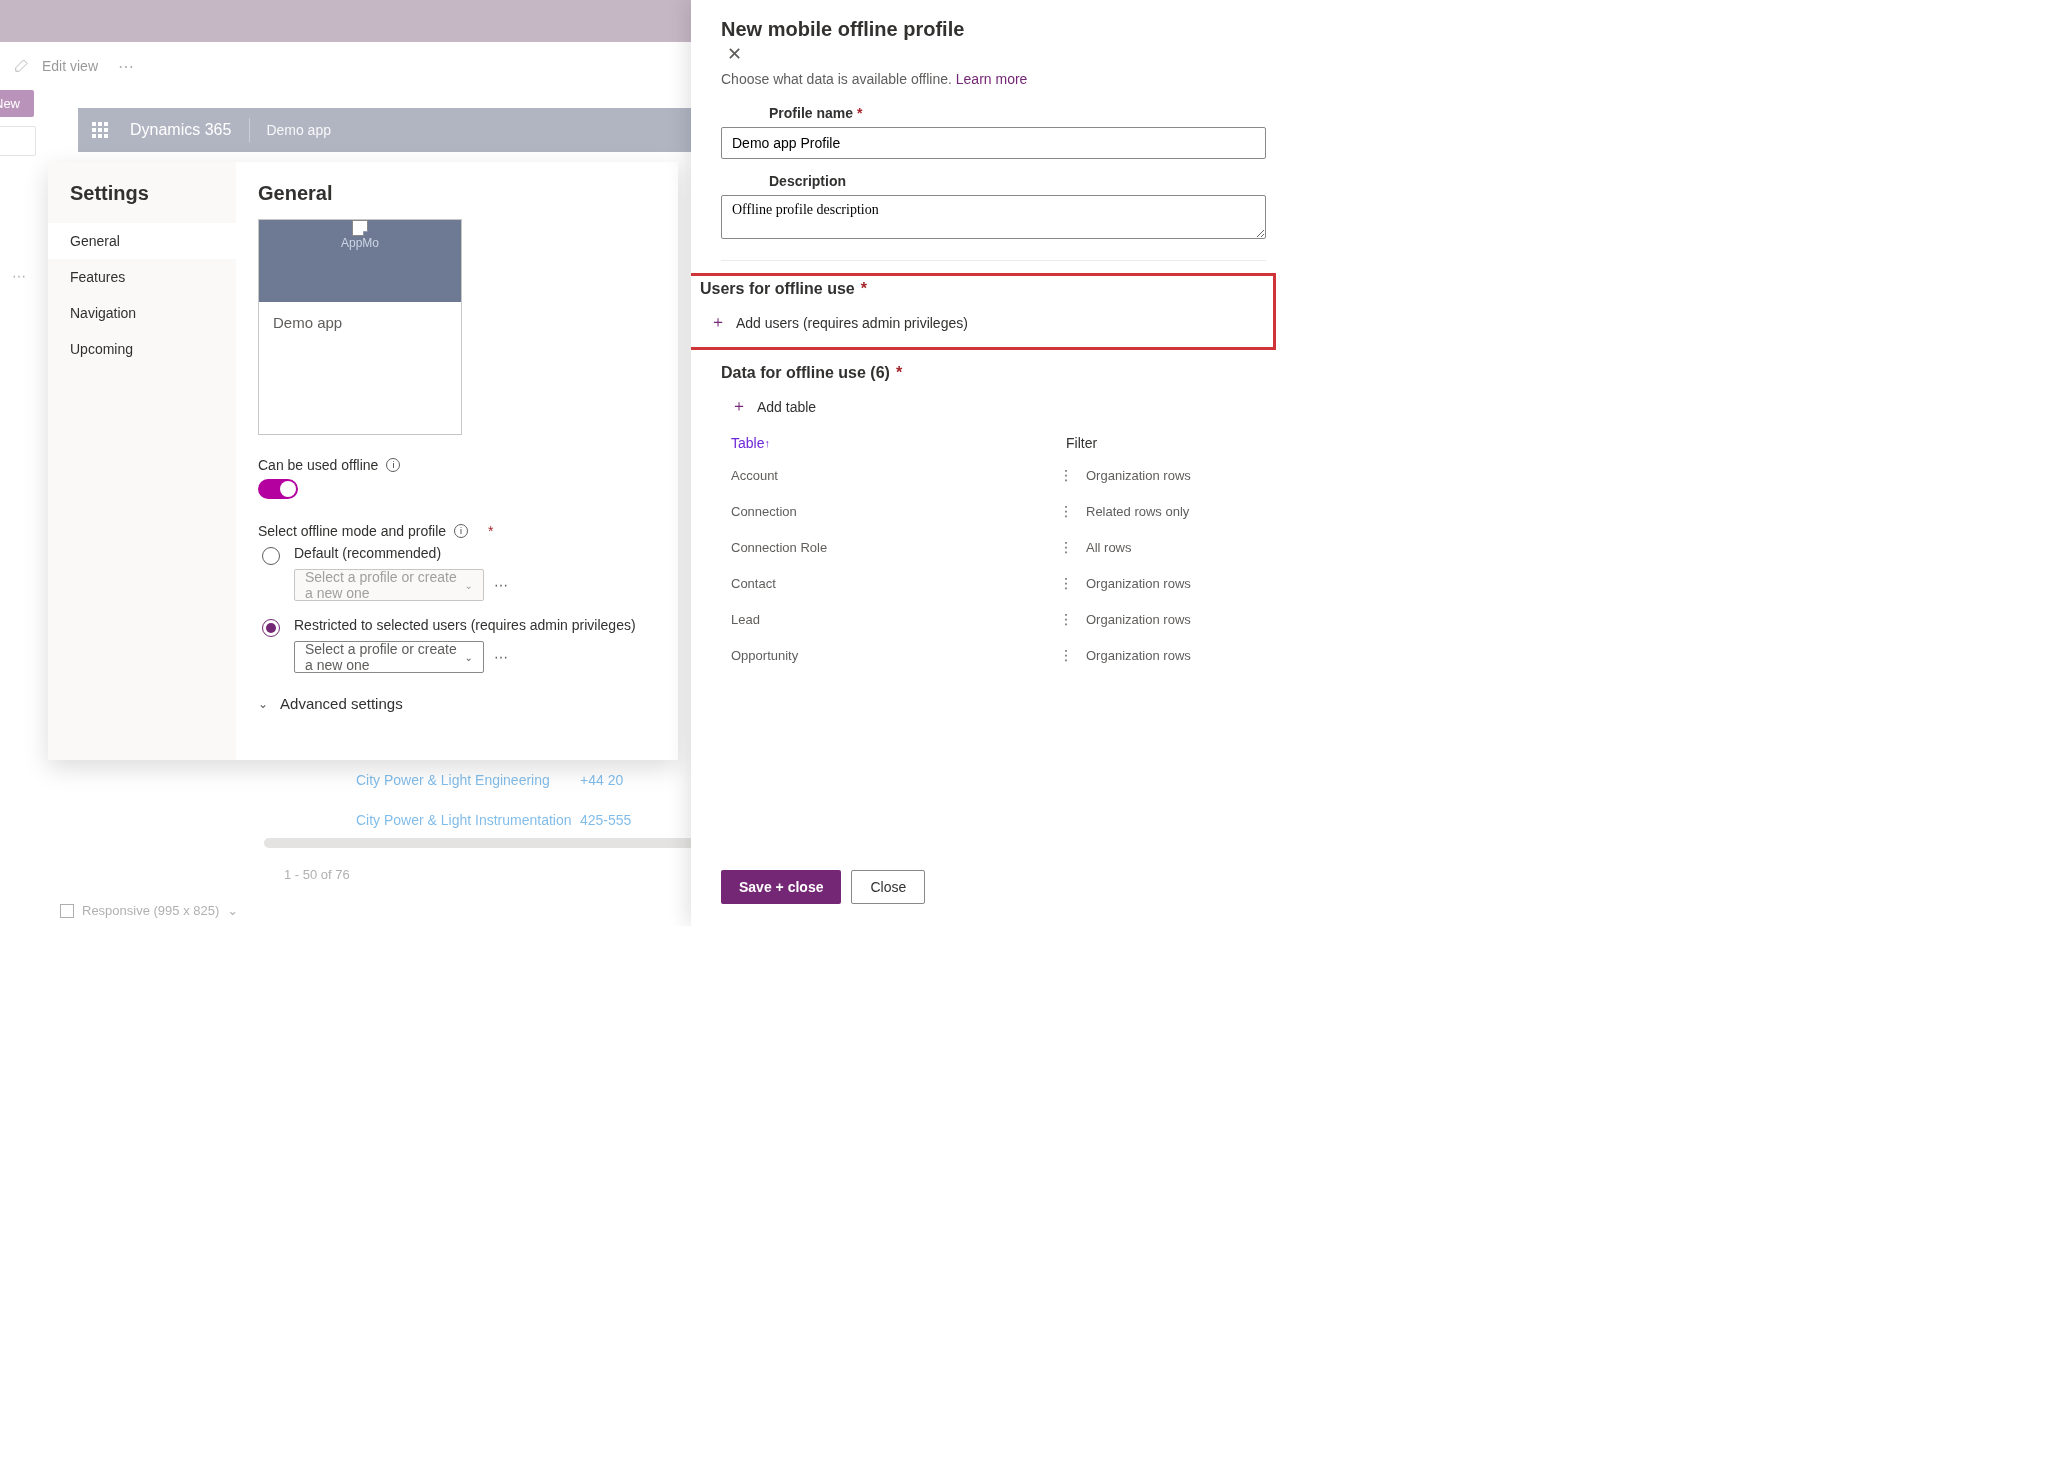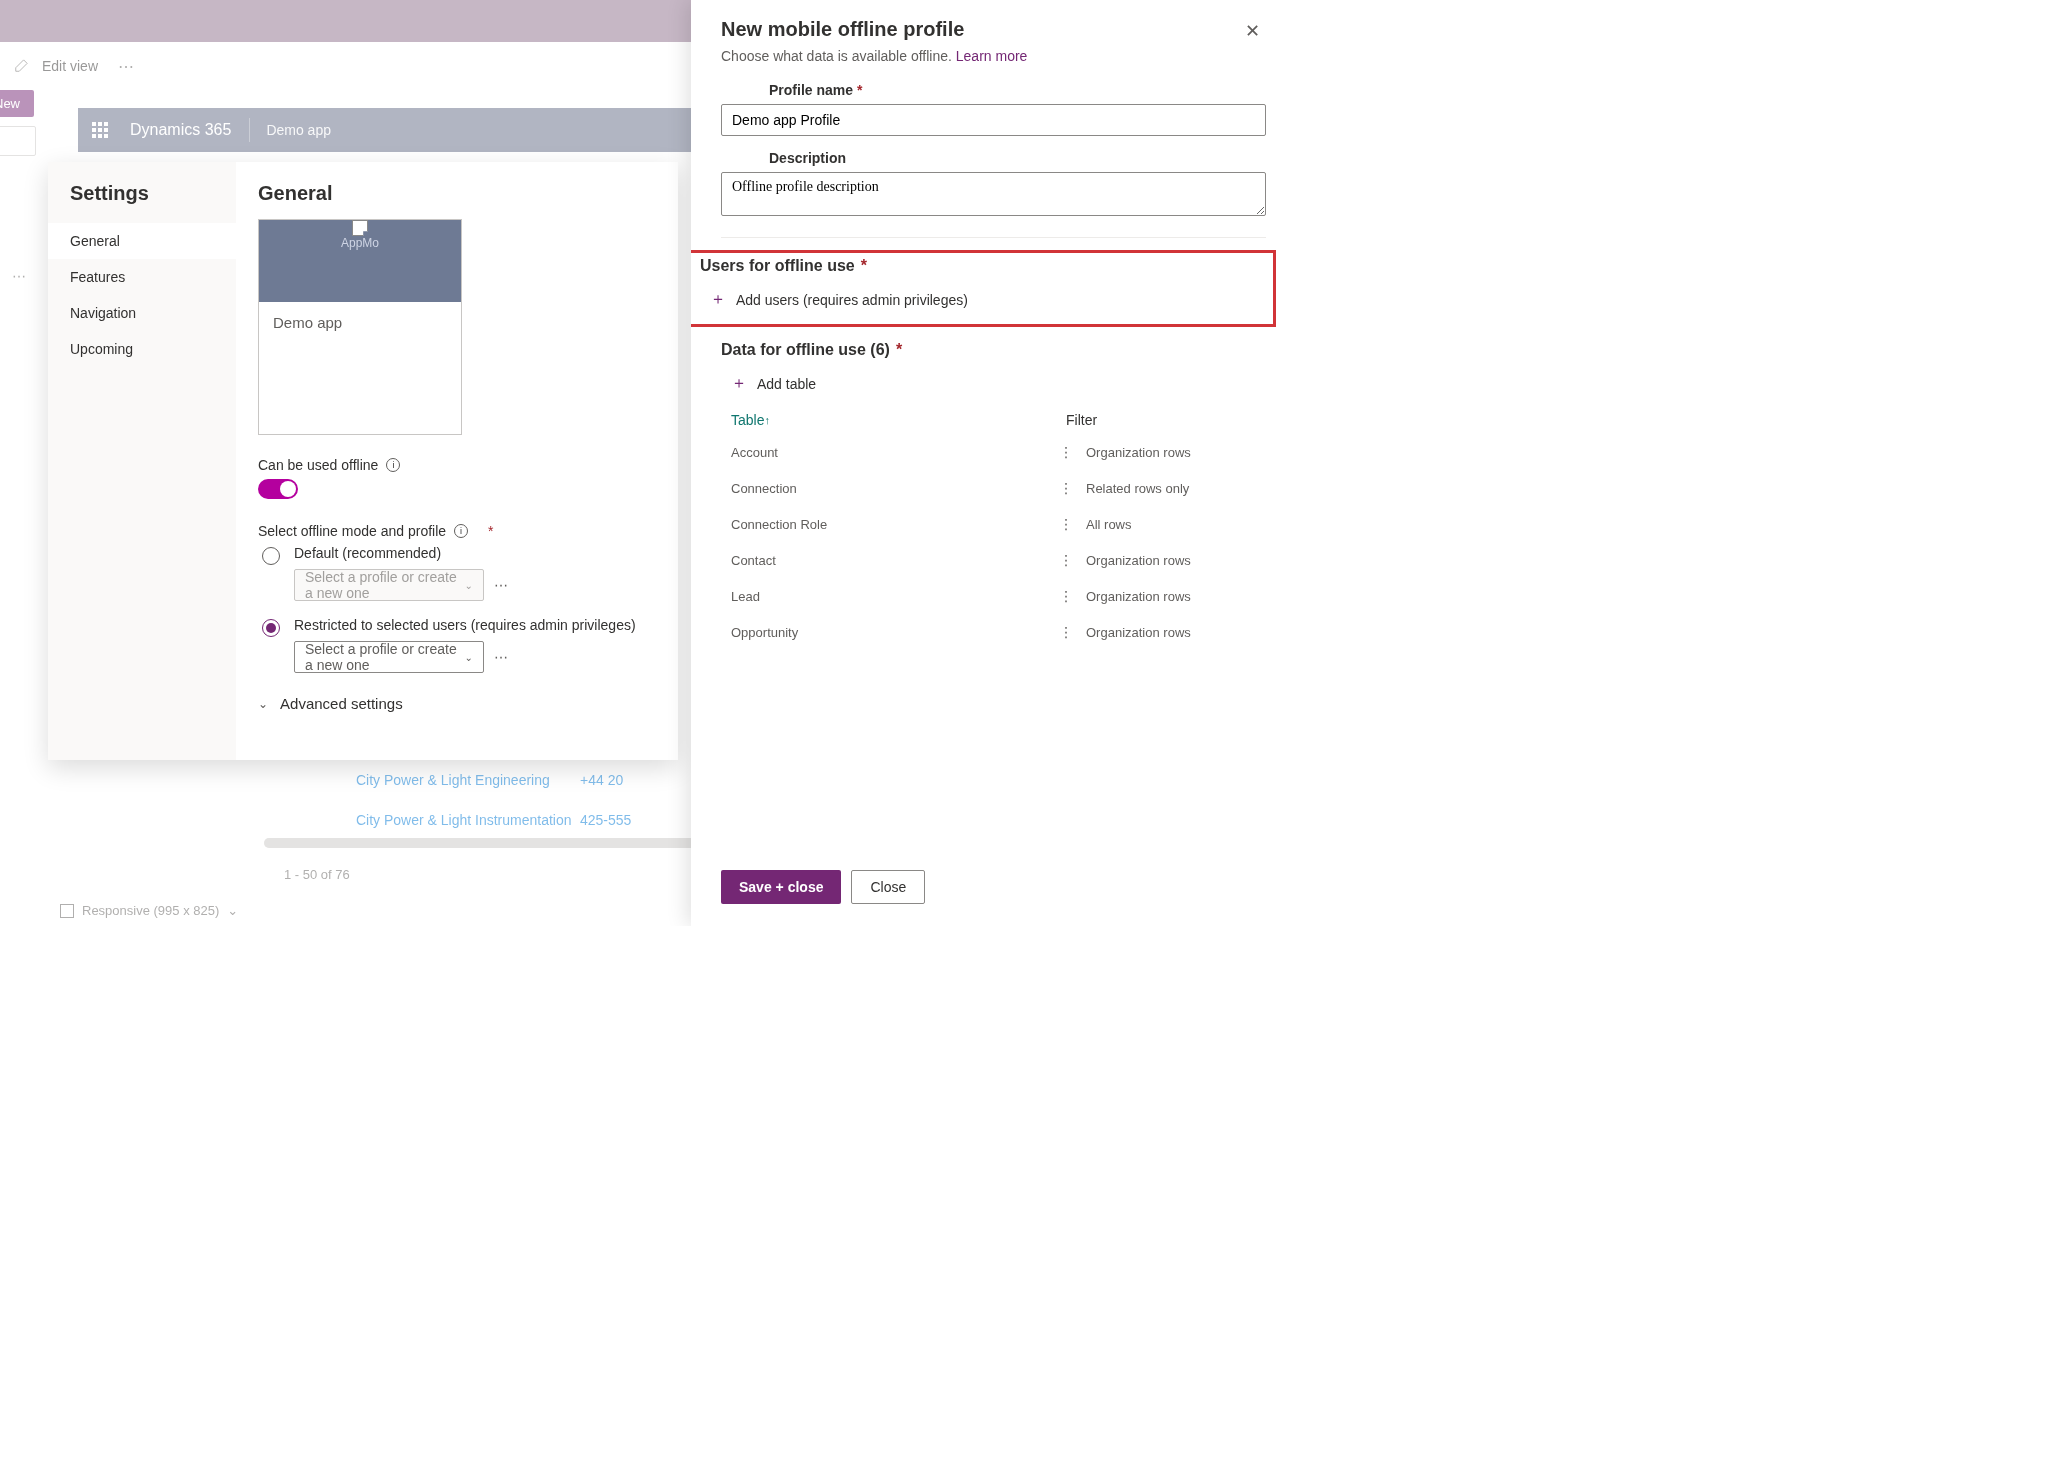--- a/index.html
+++ b/index.html
@@ -72,40 +72,40 @@
 .profile-select.disabled { border-color: #c8c6c4; color: #a19f9d; background: #faf9f8; }
 .chev { font-size: 10px; }
 .ellipsis { color: #605e5c; letter-spacing: 1px; }
 
 .adv-settings { display: flex; align-items: center; gap: 12px; font-size: 15px; color: #323130; margin-top: 22px; }
 .adv-settings .chev-d { transform: rotate(0deg); font-size: 12px; color: #605e5c; }
 
 
 .panel { position: absolute; top: 0; right: 0; bottom: 0; width: 605px; background: #fff; box-shadow: -4px 0 20px rgba(0,0,0,0.12); display: flex; flex-direction: column; }
 .panel-body { flex: 1; padding: 18px 30px 10px 30px; overflow-y: auto; }
-.panel-header { display: flex; align-items: flex-start; justify-content: space-between; }
+.panel-header { display: flex; align-items: flex-start; justify-content: space-between; flex-direction: column; }
 .panel-header h1 { font-size: 20px; font-weight: 600; }
 .close-x { font-size: 18px; color: #605e5c; cursor: pointer; padding: 2px 6px; }
 .panel-sub { font-size: 14px; color: #605e5c; margin-top: 4px; margin-bottom: 18px; }
 .panel-sub a { color: #742774; text-decoration: none; }
 
 .field-label { font-size: 14px; font-weight: 600; margin-bottom: 6px; display: flex; gap: 4px; padding-left: 48px; }
 .text-input { width: 100%; height: 32px; border: 1px solid #8a8886; border-radius: 2px; padding: 0 10px; font-size: 14px; font-family: inherit; margin-bottom: 14px; }
 .textarea { width: 100%; height: 44px; border: 1px solid #8a8886; border-radius: 2px; padding: 6px 10px; font-size: 14px; font-family: Liberation Serif, serif; resize: vertical; margin-bottom: 12px; }
 
 .hr { height: 1px; background: #edebe9; margin: 6px 0 16px; }
 
 .section-h { font-size: 16px; font-weight: 600; display: flex; gap: 6px; margin-bottom: 8px; }
 .add-row { display: flex; align-items: center; gap: 10px; padding: 6px 2px 12px 10px; font-size: 14px; color: #323130; cursor: pointer; }
 .plus-icon { font-size: 16px; color: #742774; font-weight: 300; }
 
 .callout-box { border: 3px solid #d13438; padding: 4px 6px 2px 10px; margin: -4px -10px 14px -34px; }
 
 .tbl-head { display: flex; padding: 6px 0; }
-.tbl-head .col-t { flex: 1; font-size: 14px; color: #0f766e; font-weight: 400; display: flex; align-items: center; gap: 0; padding-left: 10px; }
+.tbl-head .col-t { flex: 1; font-size: 14px; color: #6d28d9; font-weight: 400; display: flex; align-items: center; gap: 0; padding-left: 10px; }
 .tbl-head .col-f { width: 200px; font-size: 14px; font-weight: 400; }
 .sort-arr { font-size: 11px; }
 
 .tbl-row { display: flex; align-items: center; padding: 10px 0; justify-content: center; }
 .tbl-row .col-t { flex: 1; font-size: 13px; color: #605e5c; padding-left: 10px; }
 .tbl-row .col-m { width: 40px; text-align: center; color: #605e5c; font-size: 14px; }
 .tbl-row .col-f { width: 180px; font-size: 13px; color: #605e5c; }
 
 .panel-footer { padding: 14px 30px 22px; display: flex; gap: 10px; border-top: 0; }
 .btn-primary { background: #742774; color: #fff; border: none; padding: 8px 18px; border-radius: 2px; font-size: 14px; font-weight: 600; cursor: pointer; }

